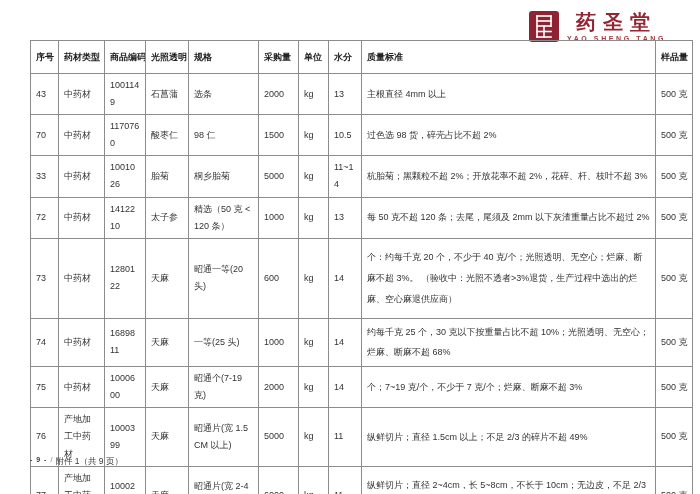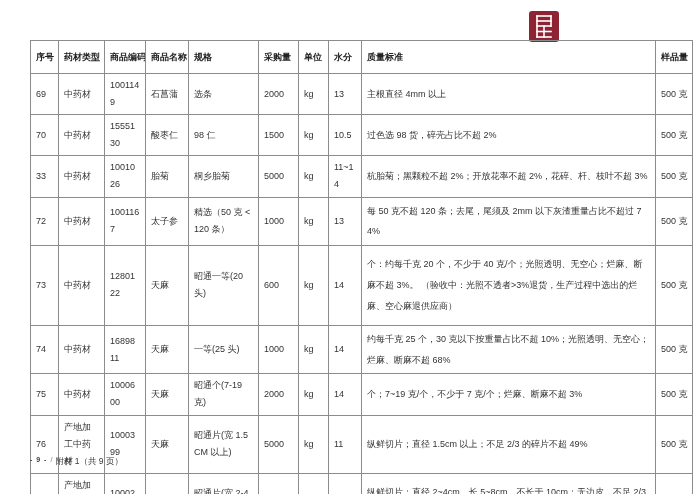--- a/index.html
+++ b/index.html
@@ -96,20 +96,24 @@
       <path d="M8 5 v21"></path>
       <path d="M8 5 h14"></path>
       <path d="M8 10 h14"></path>
       <path d="M22 5 v10"></path>
       <path d="M8 15 h14"></path>
       <path d="M15 15 v11"></path>
       <path d="M8 20.5 h14"></path>
       <path d="M8 26 h14"></path>
     </g>
   </svg>
+  <div class="brand">
+    <div class="brand-cn">药圣堂</div>
+    <div class="brand-en">YAO SHENG TANG</div>
+  </div>
 </div>
 
 <div class="doc-table-wrap">
   <table class="doc">
     <colgroup>
       <col style="width:28px">
         <col style="width:46px">
         <col style="width:41px">
         <col style="width:43px">
       <col style="width:70px">
@@ -117,46 +121,46 @@
         <col style="width:30px">
         <col style="width:33px">
       <col style="width:294px">
         <col style="width:37px">
     </colgroup>
     <thead>
       <tr id="header-row">
           <th>序号</th>
           <th>药材类型</th>
           <th>商品编码</th>
-          <th>商品名称</th>
+          <th>光照透明</th>
           <th>规格</th>
           <th>采购量</th>
           <th>单位</th>
           <th>水分</th>
           <th>质量标准</th>
           <th>样品量</th>
         </tr>
     </thead>
     <tbody id="table-body">
         <tr style="height: 26px;">
-          <td class="col-index">69</td>
+          <td class="col-index">43</td>
           <td class="col-type">中药材</td>
           <td class="col-code">1001149</td>
           <td class="col-name">石菖蒲</td>
           <td class="col-spec">选条</td>
           <td class="col-quantity">2000</td>
           <td class="col-unit">kg</td>
           <td class="col-moisture">13</td>
           <td class="col-quality">主根直径 4mm 以上</td>
           <td class="col-sample">500 克</td>
         </tr>
         <tr style="height: 26px;">
           <td class="col-index">70</td>
           <td class="col-type">中药材</td>
-          <td class="col-code">1555130</td>
+          <td class="col-code">1170760</td>
           <td class="col-name">酸枣仁</td>
           <td class="col-spec">98 仁</td>
           <td class="col-quantity">1500</td>
           <td class="col-unit">kg</td>
           <td class="col-moisture">10.5</td>
           <td class="col-quality">过色选 98 货，碎壳占比不超 2%</td>
           <td class="col-sample">500 克</td>
         </tr>
         <tr style="height: 26px;">
           <td class="col-index">33</td>
@@ -166,27 +170,27 @@
           <td class="col-spec">桐乡胎菊</td>
           <td class="col-quantity">5000</td>
           <td class="col-unit">kg</td>
           <td class="col-moisture">11~14</td>
           <td class="col-quality">杭胎菊；黑颗粒不超 2%；开放花率不超 2%，花碎、杆、枝叶不超 3%</td>
           <td class="col-sample">500 克</td>
         </tr>
         <tr style="height: 28px;">
           <td class="col-index">72</td>
           <td class="col-type">中药材</td>
-          <td class="col-code">1001167</td>
+          <td class="col-code">1412210</td>
           <td class="col-name">太子参</td>
           <td class="col-spec">精选（50 克 &lt;120 条）</td>
           <td class="col-quantity">1000</td>
           <td class="col-unit">kg</td>
           <td class="col-moisture">13</td>
-          <td class="col-quality">每 50 克不超 120 条；去尾，尾须及 2mm 以下灰渣重量占比不超过 74%</td>
+          <td class="col-quality">每 50 克不超 120 条；去尾，尾须及 2mm 以下灰渣重量占比不超过 2%</td>
           <td class="col-sample">500 克</td>
         </tr>
         <tr style="height: 80px;">
           <td class="col-index">73</td>
           <td class="col-type">中药材</td>
           <td class="col-code">1280122</td>
           <td class="col-name">天麻</td>
           <td class="col-spec">昭通一等(20 头)</td>
           <td class="col-quantity">600</td>
           <td class="col-unit">kg</td>

